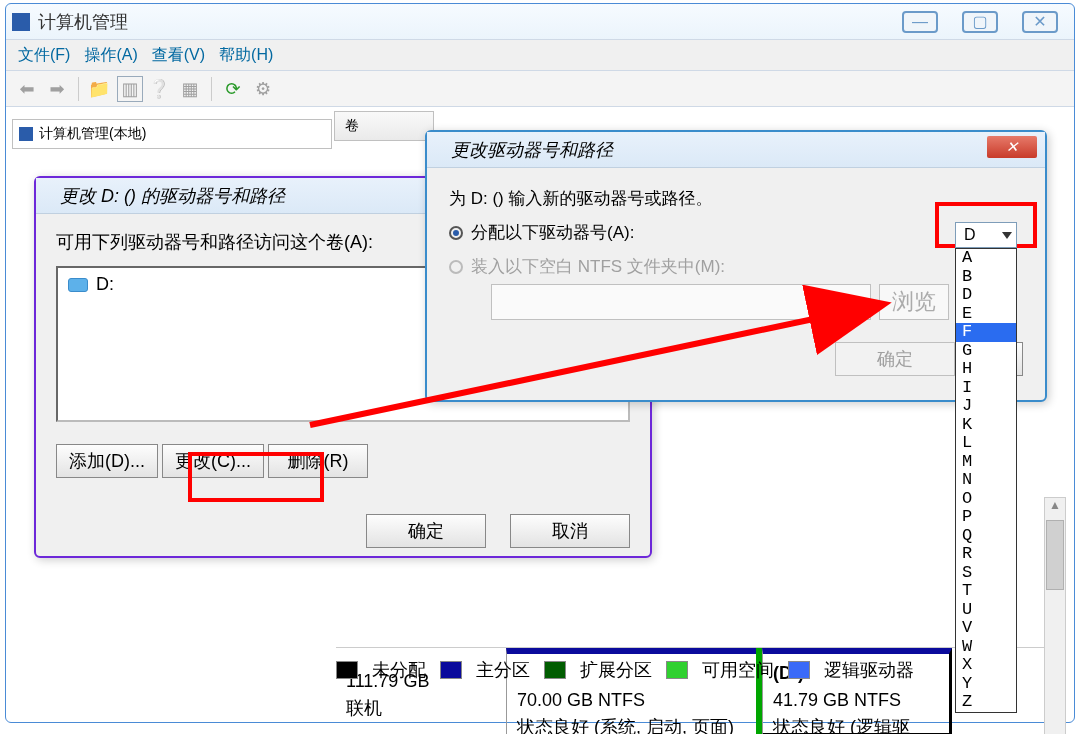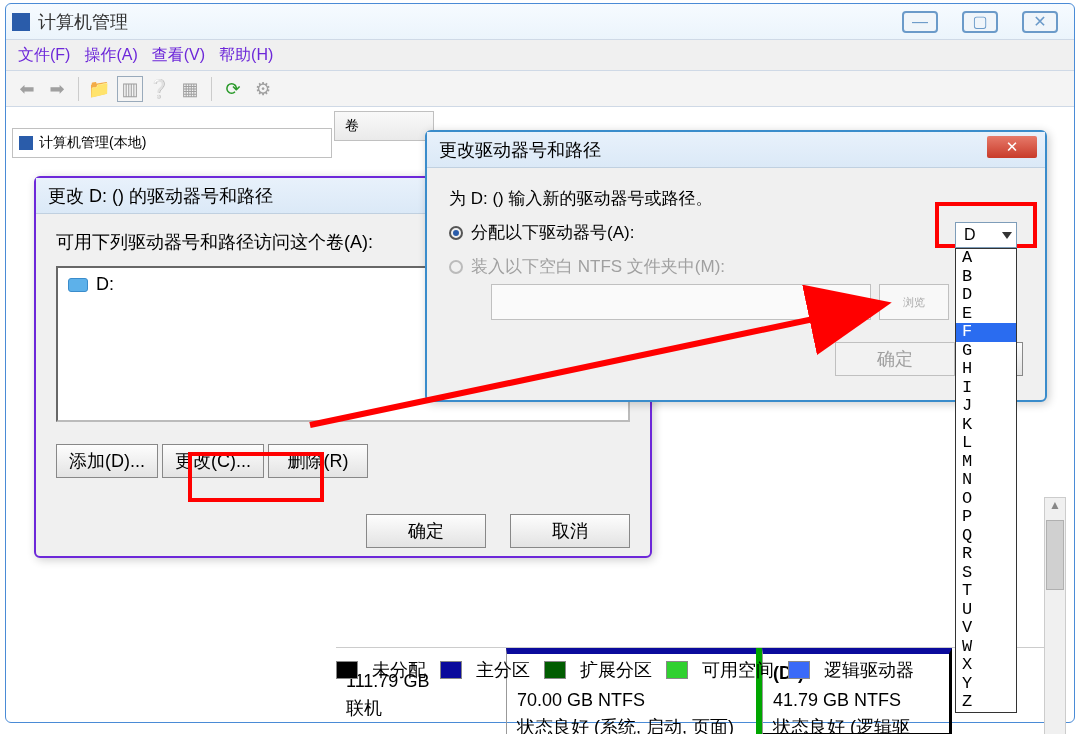--- a/index.html
+++ b/index.html
@@ -49,21 +49,21 @@
       color: #6b9ac9;
       font-size: 16px;
       background: #f0f5fa;
     }
     .menubar {
       height: 32px;
       display: flex; align-items: center;
       gap: 14px;
       padding: 0 12px;
       font-size: 16px;
-      color: #6d28d9;
+      color: #0369a1;
       background: #f0f0f0;
       border-top: 1px solid #cfd9e6;
       border-bottom: 1px solid #cfd9e6;
     }
     .toolbar {
       height: 36px;
       display: flex; align-items: center;
       gap: 4px;
       padding: 0 8px;
       background: #f4f4f4;
@@ -74,21 +74,21 @@
       border: 1px solid transparent;
       display: flex; align-items: center; justify-content: center;
       font-size: 18px; color: #A0A0A0;
     }
     .tb-sep { width: 1px; height: 24px; background: #ccc; margin: 0 4px; }
     .content {
       position: relative;
       height: calc(100% - 103px);
     }
     .left-pane {
-      position: absolute; left: 6px; top: 21px;
+      position: absolute; left: 6px; top: 12px;
       width: 320px; height: 30px;
       border: 1px solid #c0c0c0;
       padding: 4px 6px;
       background: #fff;
       display: flex; align-items: center; gap: 6px;
     }
     .right-pane-header {
       position: absolute; left: 328px; top: 4px; width: 100px; height: 30px;
       border: 1px solid #c0c0c0;
       background: linear-gradient(#f9f9f9, #eaeaea);
@@ -151,22 +151,23 @@
       border: 2px solid #6d28d9;
       border-radius: 6px;
       background: #f0f0f0;
       box-shadow: 2px 2px 10px rgba(0,0,0,0.2);
     }
     .dlg-title {
       height: 36px;
       background: linear-gradient(#e8f1fb, #dbe9f7);
       border-bottom: 1px solid #c0d0e0;
       display: flex; align-items: center;
-      padding: 0 12px;
+      padding: 0 24px;
       font-size: 18px;
+      font-style: italic;
     }
     .dlg-body { padding: 16px 20px; }
     .caption-row { font-size: 18px; margin-bottom: 12px; }
     .listbox {
       width: 100%; height: 156px;
       border: 2px inset #bbb;
       background: #fff;
       padding: 6px 10px;
     }
     .list-item { display: flex; align-items: center; gap: 8px; font-size: 18px; }
@@ -209,21 +210,21 @@
     .dlg2-row { display: flex; align-items: center; }
     .dlg2-input {
       width: 380px; height: 36px;
       border: 1px solid #c0c0c0;
       background: #fafafa;
       margin-left: 42px;
     }
     .browse-btn {
       width: 70px; height: 36px; margin-left: 8px;
       border: 1px solid #c0c0c0; background: #f8f8f8;
-      color: #ababab; font-size: 11px;
+      color: #ababab; font-size: 22px;
       display: inline-flex; align-items: center; justify-content: center;
     }
     .dlg2-bottom { display: flex; gap: 18px; justify-content: flex-end; margin-top: 22px; }
 
     
     .combo-highlight { position: absolute; left: 935px; top: 202px; width: 102px; height: 46px; border: 4px solid #ff0000; pointer-events: none; }
     .combo {
       position: absolute; left: 955px; top: 222px;
       width: 62px; height: 26px;
       border: 1px solid #7e9db9;

